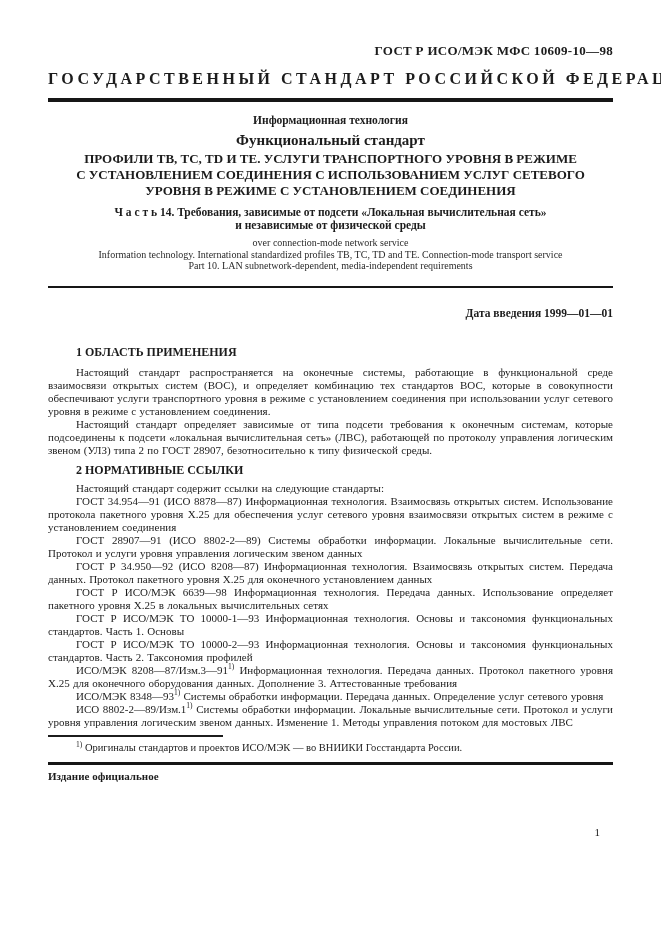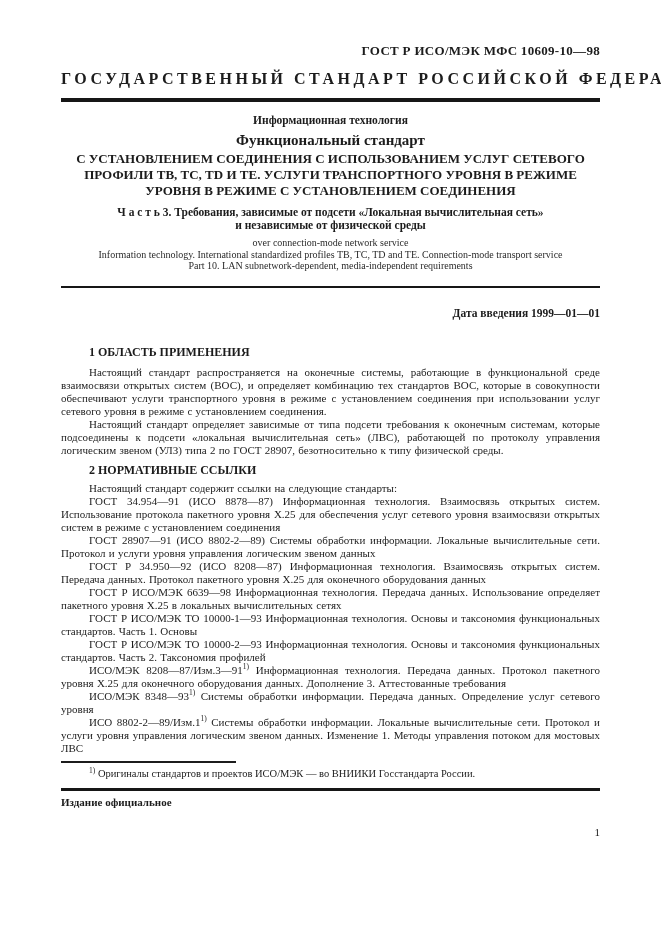--- a/index.html
+++ b/index.html
@@ -3,21 +3,21 @@
 <meta charset="utf-8">
 <style>
   html, body { margin: 0; padding: 0; background: #e8e8e8; }
   .page {
     width: 661px; height: 936px;
     margin: 0 auto;
     background: #ffffff;
     color: #1c1c1c;
     font-family: "Liberation Serif", "DejaVu Serif", serif;
     box-sizing: border-box;
-    padding: 0 61px;
+    padding: 0 48px;
     position: relative;
     overflow: hidden;
   }
   .doc-number {
     margin-top: 44px;
     font-size: 13px; font-weight: bold;
     text-align: right; line-height: 14px;
     letter-spacing: 0.3px;
   }
   .fed-title {
@@ -103,27 +103,27 @@
   <div class="doc-number">ГОСТ Р ИСО/МЭК МФС 10609-10—98</div>
 
   <div class="fed-title">ГОСУДАРСТВЕННЫЙ СТАНДАРТ РОССИЙСКОЙ ФЕДЕРАЦИИ</div>
 
   <div class="rule header-rule"></div>
 
   <div class="subject">Информационная технология</div>
   <div class="std-type">Функциональный стандарт</div>
 
   <div class="main-title">
+    <div>ПРОФИЛИ ТВ, ТС, TD И ТЕ. УСЛУГИ ТРАНСПОРТНОГО УРОВНЯ В РЕЖИМЕ</div>
     <div>С УСТАНОВЛЕНИЕМ СОЕДИНЕНИЯ С ИСПОЛЬЗОВАНИЕМ УСЛУГ СЕТЕВОГО</div>
-    <div>ПРОФИЛИ ТВ, ТС, TD И ТЕ. УСЛУГИ ТРАНСПОРТНОГО УРОВНЯ В РЕЖИМЕ</div>
     <div>УРОВНЯ В РЕЖИМЕ С УСТАНОВЛЕНИЕМ СОЕДИНЕНИЯ</div>
   </div>
 
   <div class="part-title">
-    <div>Ч а с т ь  3.  Требования, зависимые от подсети «Локальная вычислительная сеть»</div>
+    <div>Ч а с т ь  14.  Требования, зависимые от подсети «Локальная вычислительная сеть»</div>
     <div>и независимые от физической среды</div>
   </div>
 
   <div class="en-title">
     <div>over connection-mode network service</div>
     <div>Information technology. International standardized profiles TB, TC, TD and TE. Connection-mode transport service</div>
     <div>Part 10.  LAN subnetwork-dependent, media-independent requirements</div>
   </div>
 
   <div class="rule mid-rule"></div>
@@ -134,21 +134,21 @@
 
   <p class="body-par">Настоящий стандарт распространяется на оконечные системы, работающие в функциональной среде взаимосвязи открытых систем (ВОС), и определяет комбинацию тех стандартов ВОС, которые в совокупности обеспечивают услуги транспортного уровня в режиме с установлением соединения при использовании услуг сетевого уровня в режиме с установлением соединения.</p>
   <p class="body-par">Настоящий стандарт определяет зависимые от типа подсети требования к оконечным системам, которые подсоединены к подсети «локальная вычислительная сеть» (ЛВС), работающей по протоколу управления логическим звеном (УЛЗ) типа 2 по ГОСТ 28907, безотносительно к типу физической среды.</p>
 
   <h2 class="section-heading second">2  НОРМАТИВНЫЕ ССЫЛКИ</h2>
 
   <p class="body-par">Настоящий стандарт содержит ссылки на следующие стандарты:</p>
 
   <p class="body-par"><span>ГОСТ 34.954—91 (ИСО 8878—87)</span><sup class="ref-sup"></sup><span> Информационная технология. Взаимосвязь открытых систем. Использование протокола пакетного уровня Х.25 для обеспечения услуг сетевого уровня взаимосвязи открытых систем в режиме с установлением соединения</span></p>
   <p class="body-par"><span>ГОСТ 28907—91 (ИСО 8802-2—89)</span><sup class="ref-sup"></sup><span> Системы обработки информации. Локальные вычислительные сети. Протокол и услуги уровня управления логическим звеном данных</span></p>
-  <p class="body-par"><span>ГОСТ Р 34.950—92 (ИСО 8208—87)</span><sup class="ref-sup"></sup><span> Информационная технология. Взаимосвязь открытых систем. Передача данных. Протокол пакетного уровня Х.25 для оконечного оборудования данных</span></p>
+  <p class="body-par"><span>ГОСТ Р 34.950—92 (ИСО 8208—87)</span><sup class="ref-sup"></sup><span> Информационная технология. Взаимосвязь открытых систем. Передача данных. Протокол пакетного уровня Х.25 для оконечного установлением данных</span></p>
   <p class="body-par"><span>ГОСТ Р ИСО/МЭК 6639—98</span><sup class="ref-sup"></sup><span> Информационная технология. Передача данных. Использование определяет пакетного уровня Х.25 в локальных вычислительных сетях</span></p>
   <p class="body-par"><span>ГОСТ Р ИСО/МЭК ТО 10000-1—93</span><sup class="ref-sup"></sup><span> Информационная технология. Основы и таксономия функциональных стандартов. Часть 1. Основы</span></p>
   <p class="body-par"><span>ГОСТ Р ИСО/МЭК ТО 10000-2—93</span><sup class="ref-sup"></sup><span> Информационная технология. Основы и таксономия функциональных стандартов. Часть 2. Таксономия профилей</span></p>
   <p class="body-par"><span>ИСО/МЭК 8208—87/Изм.3—91</span><sup class="ref-sup">1)</sup><span> Информационная технология. Передача данных. Протокол пакетного уровня Х.25 для оконечного оборудования данных. Дополнение 3. Аттестованные требования</span></p>
   <p class="body-par"><span>ИСО/МЭК 8348—93</span><sup class="ref-sup">1)</sup><span> Системы обработки информации. Передача данных. Определение услуг сетевого уровня</span></p>
   <p class="body-par"><span>ИСО 8802-2—89/Изм.1</span><sup class="ref-sup">1)</sup><span> Системы обработки информации. Локальные вычислительные сети. Протокол и услуги уровня управления логическим звеном данных. Изменение 1. Методы управления потоком для мостовых ЛВС</span></p>
 
   <div class="footnote-rule"></div>
 
   <p class="footnote"><sup class="ref-sup">1)</sup><span> Оригиналы стандартов и проектов ИСО/МЭК — во ВНИИКИ Госстандарта России.</span></p>

